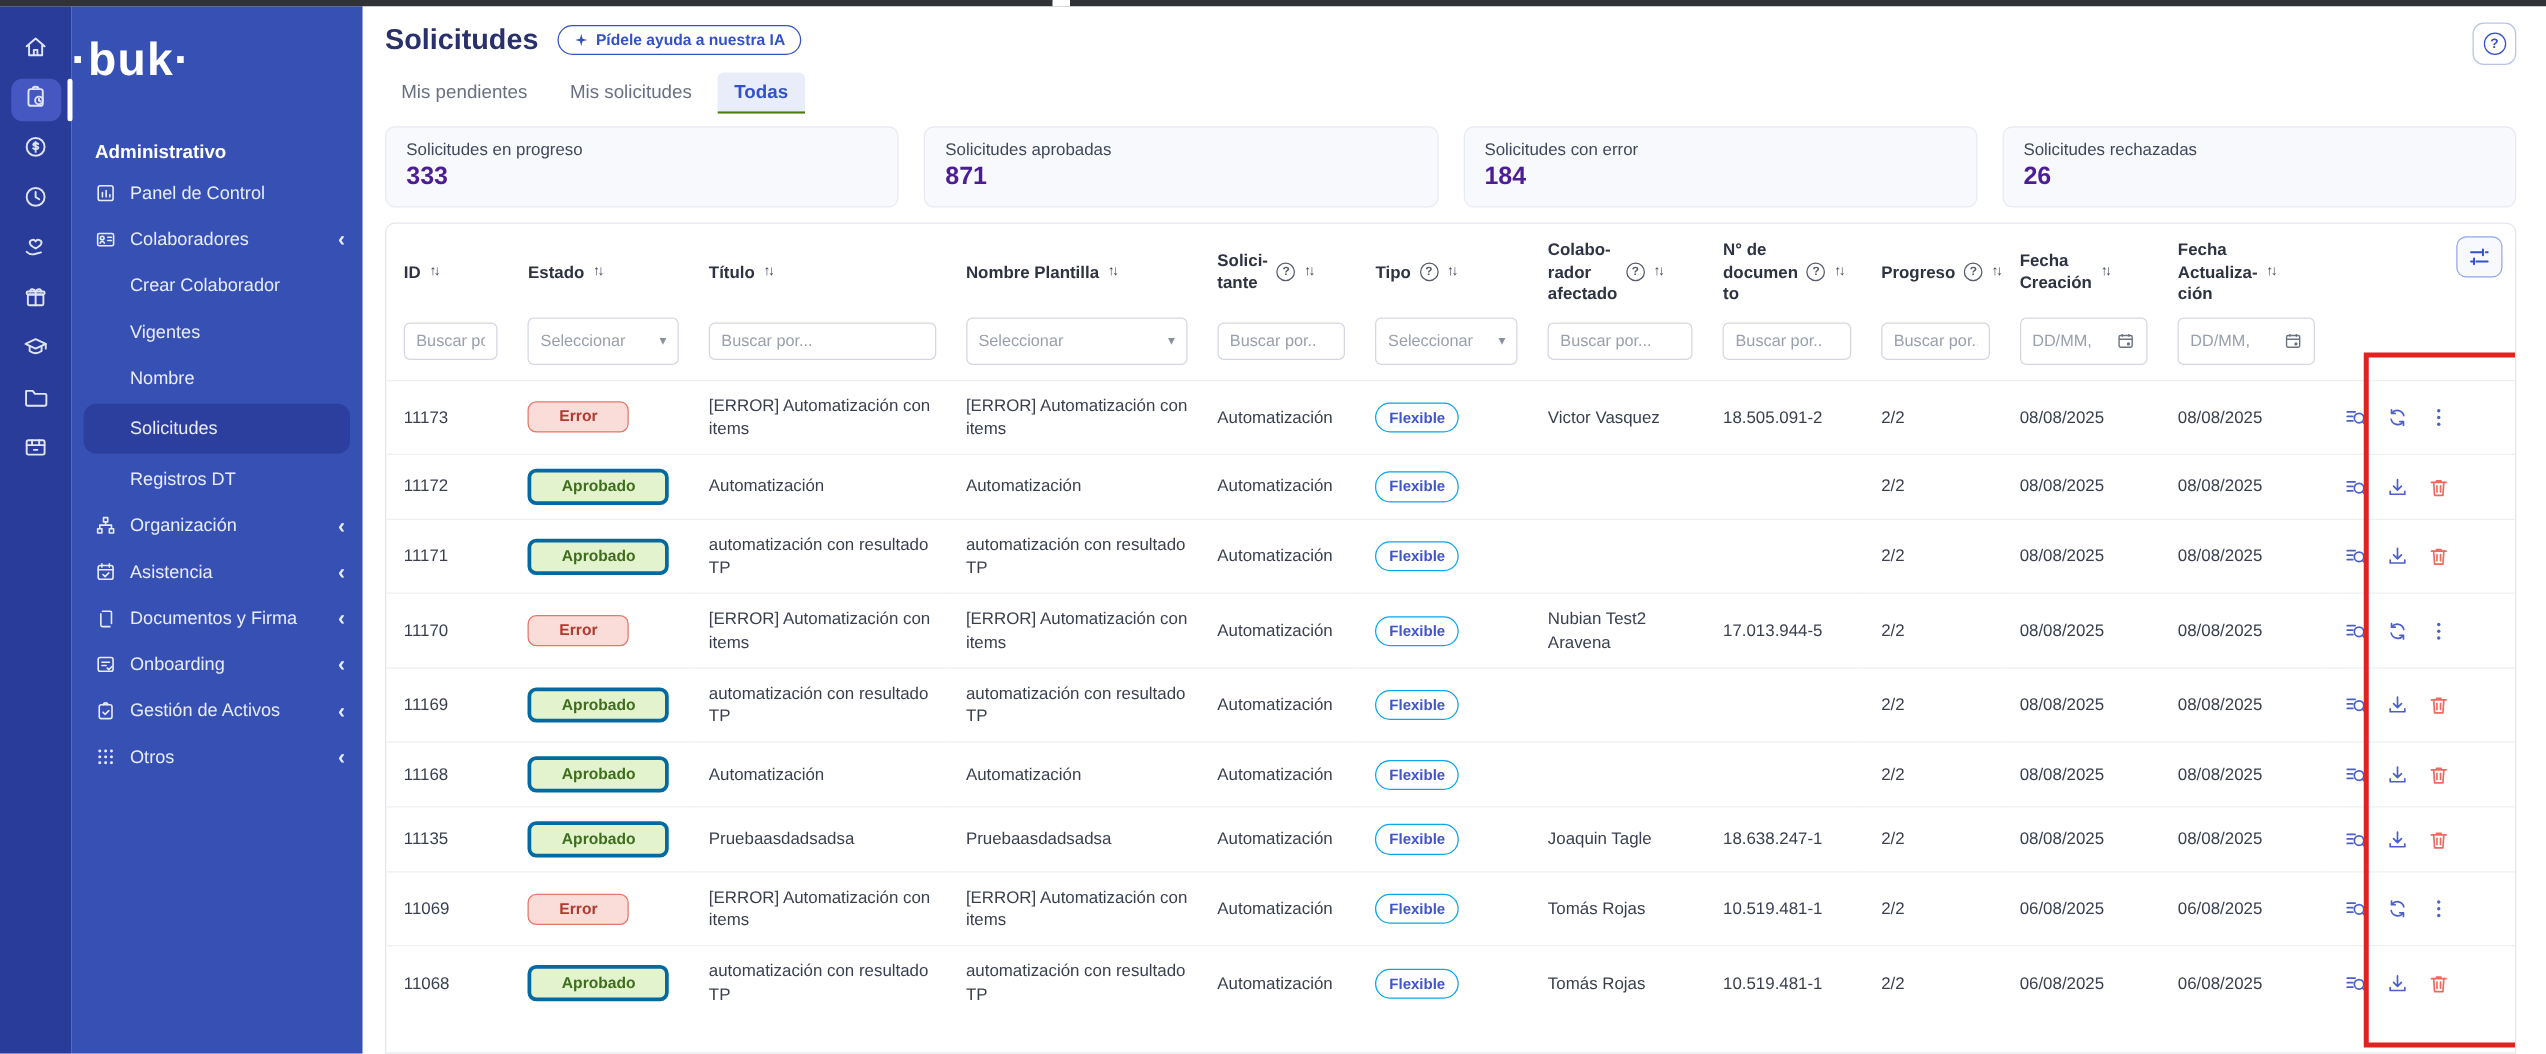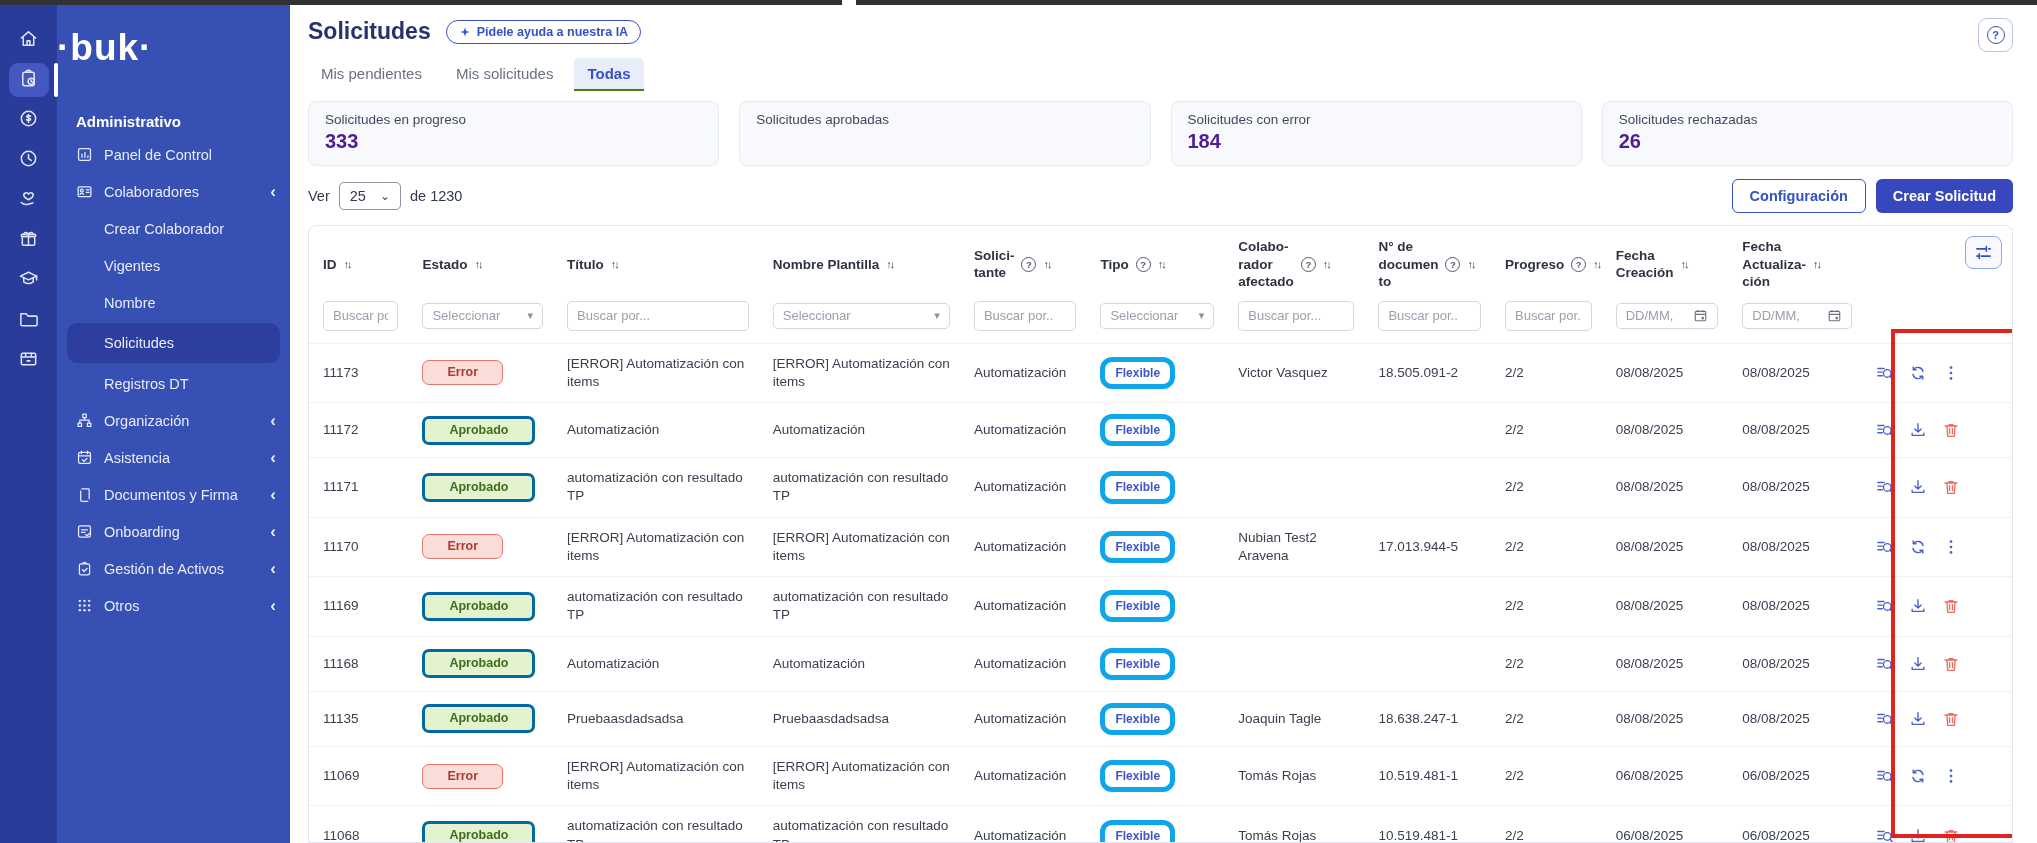--- a/index.html
+++ b/index.html
@@ -78,31 +78,31 @@
   .hcell { display:flex; align-items:center; gap:7px; font-size:13.5px; font-weight:bold; color:#2e3342; }
   .hlabel { white-space:pre-line; line-height:1.3; }
   .sort-icon { font-size:11px; letter-spacing:-2px; color:#3c4354; cursor:pointer; flex-shrink:0; }
   .help-icon { width:15px; height:15px; border:1.2px solid #555c6b; border-radius:50%; color:#555c6b;
     font-size:9.5px; font-weight:bold; display:inline-flex; align-items:center; justify-content:center;
     cursor:pointer; flex-shrink:0; }
   .filter-row td { padding:2px 10px 12px 14px; }
   .f-input { width:100%; height:30px; border:1px solid #d4d7e0; border-radius:5px; padding:0 9px;
     font-size:13px; color:#3c4354; font-family:inherit; background:#fff; }
   .f-input::placeholder { color:#9aa0ab; }
-  .f-select, .f-date { width:100%; height:26px; border:1px solid #d4d7e0; border-radius:5px;
+  .f-select, .f-date { width:100%; height:38px; border:1px solid #d4d7e0; border-radius:5px;
     padding:0 9px; font-size:13px; color:#9aa0ab; background:#fff; display:flex; align-items:center;
     cursor:pointer; }
   .f-select .caret { margin-left:auto; color:#8b919c; font-size:11px; }
   .f-date svg { margin-left:auto; width:15px; height:15px; stroke:#6b7280; fill:none; stroke-width:1.5; }
   tbody td { padding:11px 6px 11px 14px; font-size:13.5px; color:#3a3f4f; border-top:1px solid #eef0f4;
     vertical-align:middle; line-height:1.35; overflow-wrap:break-word; }
   .badge { display:inline-block; padding:3px 24px; border-radius:7px; font-size:12.5px; font-weight:bold; }
   .badge.error { background:#fadcd9; border:1px solid #e4776b; color:#b03a30; }
   .badge.aprobado { background:#e2f3cd; border:3px solid #0369a1; color:#3f6d1e; }
-  .tipo-pill { display:inline-block; padding:3px 10px; border-radius:12px; border:5px solid #0ea5e9;
+  .tipo-pill { display:inline-block; padding:3px 10px; border-radius:12px; border:1px solid #0ea5e9;
     color:#3f55c8; background:#fff; font-size:12px; font-weight:bold; }
   .acts { display:flex; align-items:center; gap:15px; }
   .acts .aicon { width:18px; height:18px; display:flex; cursor:pointer; }
   .acts .aicon svg { width:18px; height:18px; stroke:#4a5fc9; fill:none; stroke-width:1.5;
     stroke-linecap:round; stroke-linejoin:round; }
   .acts .aicon.trash-a svg { stroke:#ed6a5e; }
   .acts .kebab-icon svg circle { fill:#4a5fc9; stroke:none; }
   .acts .refresh-icon, .acts .kebab-icon, .acts .download-icon, .acts .trash-a { display:none; }
   .acts.acts-error .refresh-icon, .acts.acts-error .kebab-icon { display:flex; }
   .acts.acts-ok .download-icon, .acts.acts-ok .trash-a { display:flex; }
@@ -314,43 +314,32 @@
       <div class="tab active">Todas</div>
     </div>
 
     <div class="cards">
       <div class="card">
         <div class="card-label">Solicitudes en progreso</div>
         <div class="card-value">333</div>
       </div>
       <div class="card">
         <div class="card-label">Solicitudes aprobadas</div>
+        <div class="card-value">871</div>
       </div>
       <div class="card">
         <div class="card-label">Solicitudes con error</div>
         <div class="card-value">184</div>
       </div>
       <div class="card">
         <div class="card-label">Solicitudes rechazadas</div>
         <div class="card-value">26</div>
       </div>
     </div>
 
-    <div class="toolbar">
-      <span>Ver</span>
-      <div class="pagesize">
-        <span>25</span>
-        <span class="caret">⌄</span>
-      </div>
-      <span>de 1230</span>
-      <div class="toolbar-buttons">
-        <button class="btn-outline">Configuración</button>
-        <button class="btn-solid">Crear Solicitud</button>
-      </div>
-    </div>
 
     <div class="table-card">
       <table>
         <colgroup>
           <col style="width:88px">
             <col style="width:128px">
             <col style="width:182px">
             <col style="width:178px">
           <col style="width:112px">
             <col style="width:122px">

